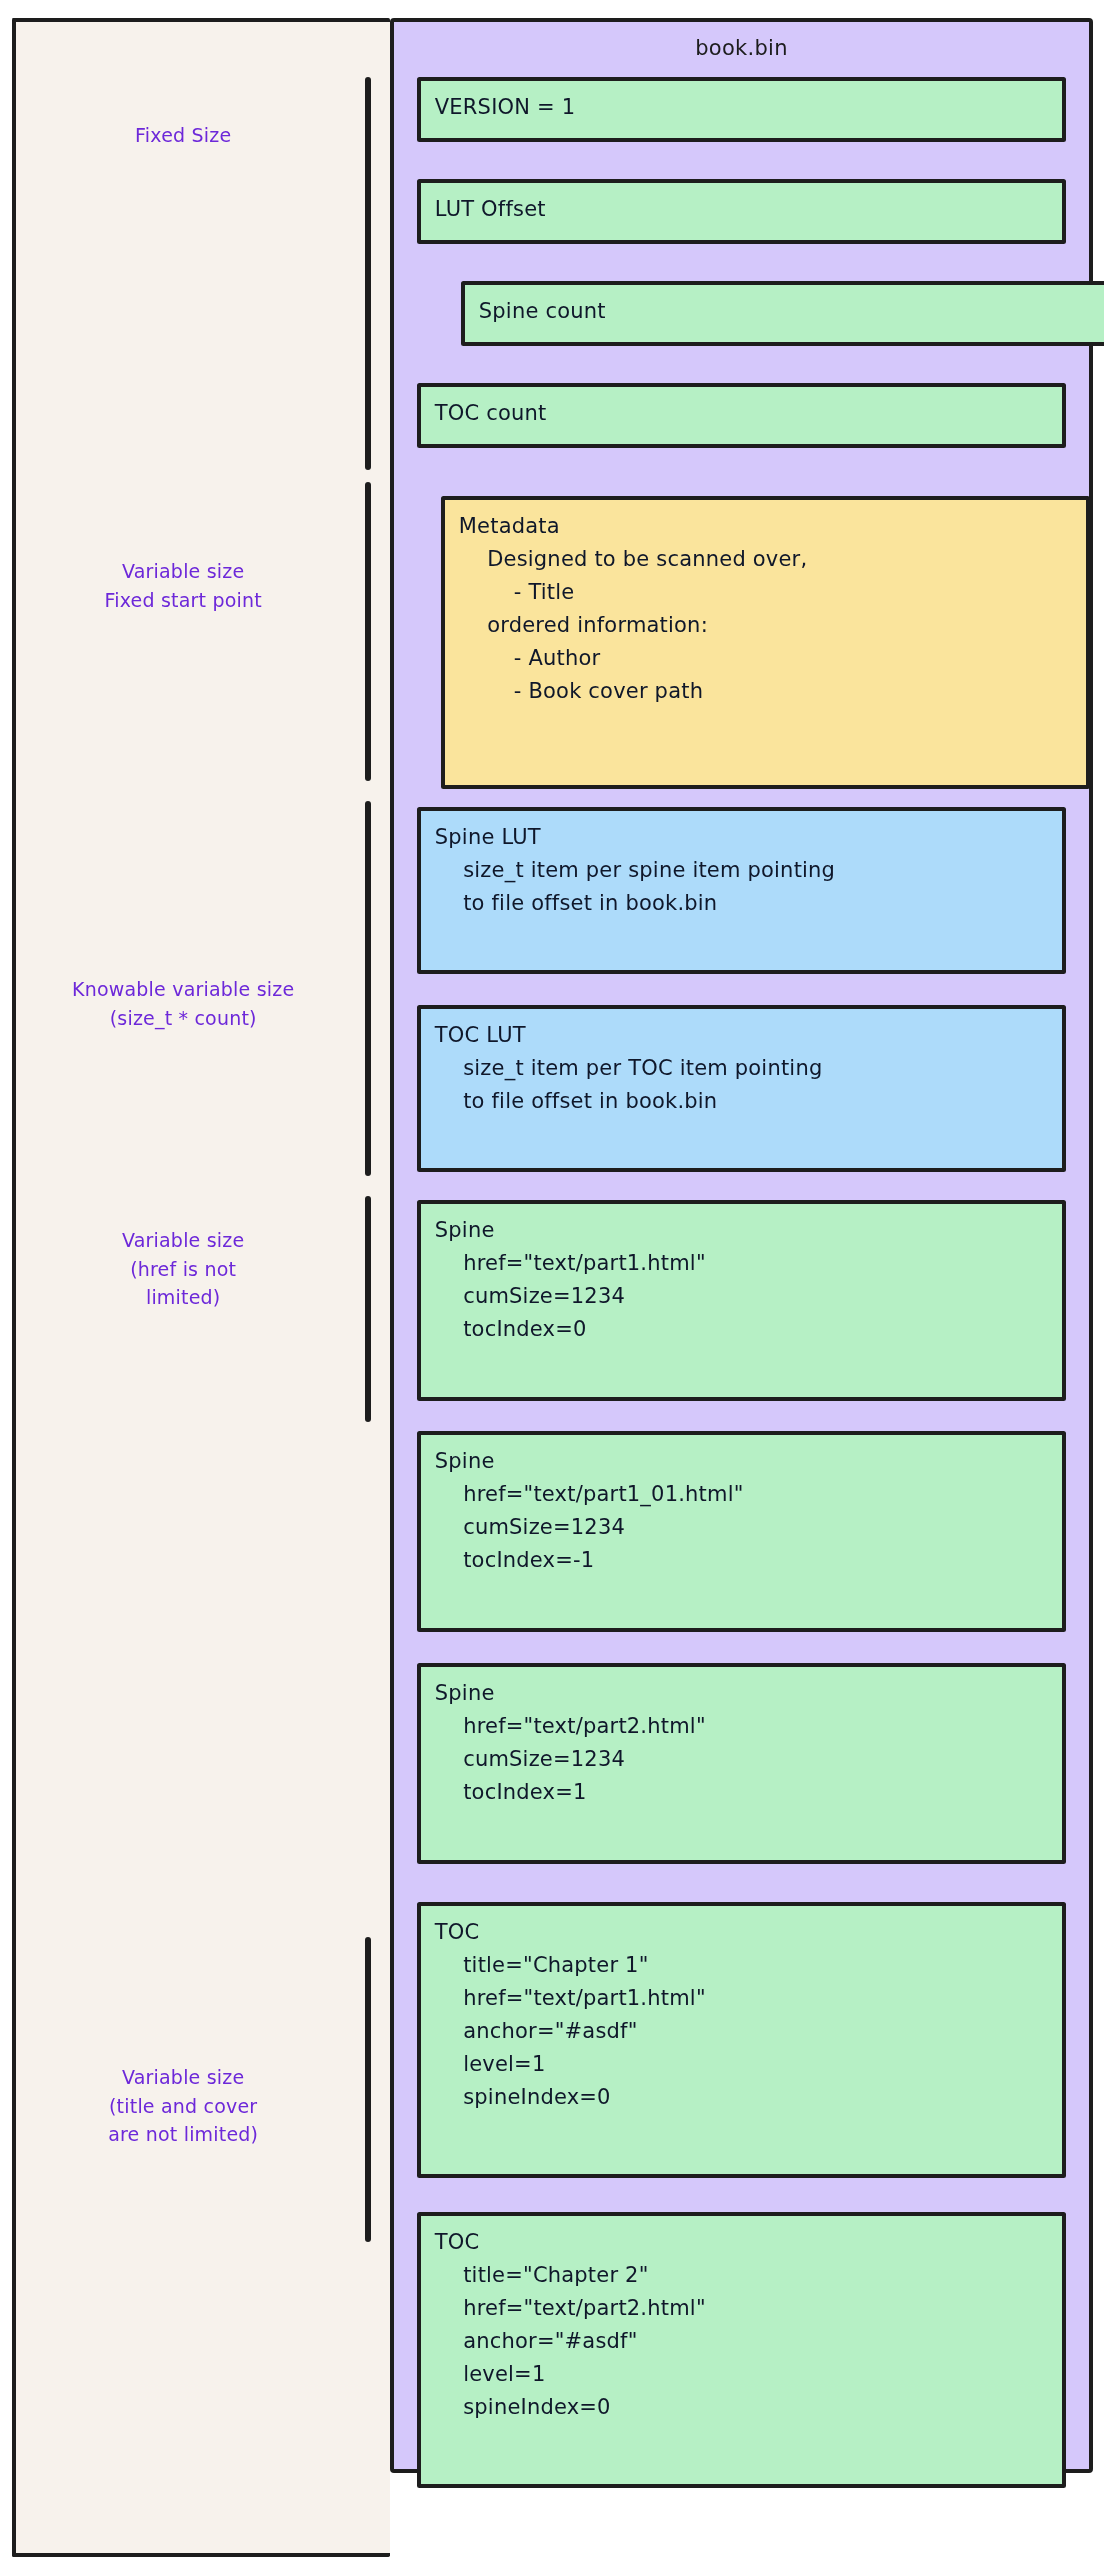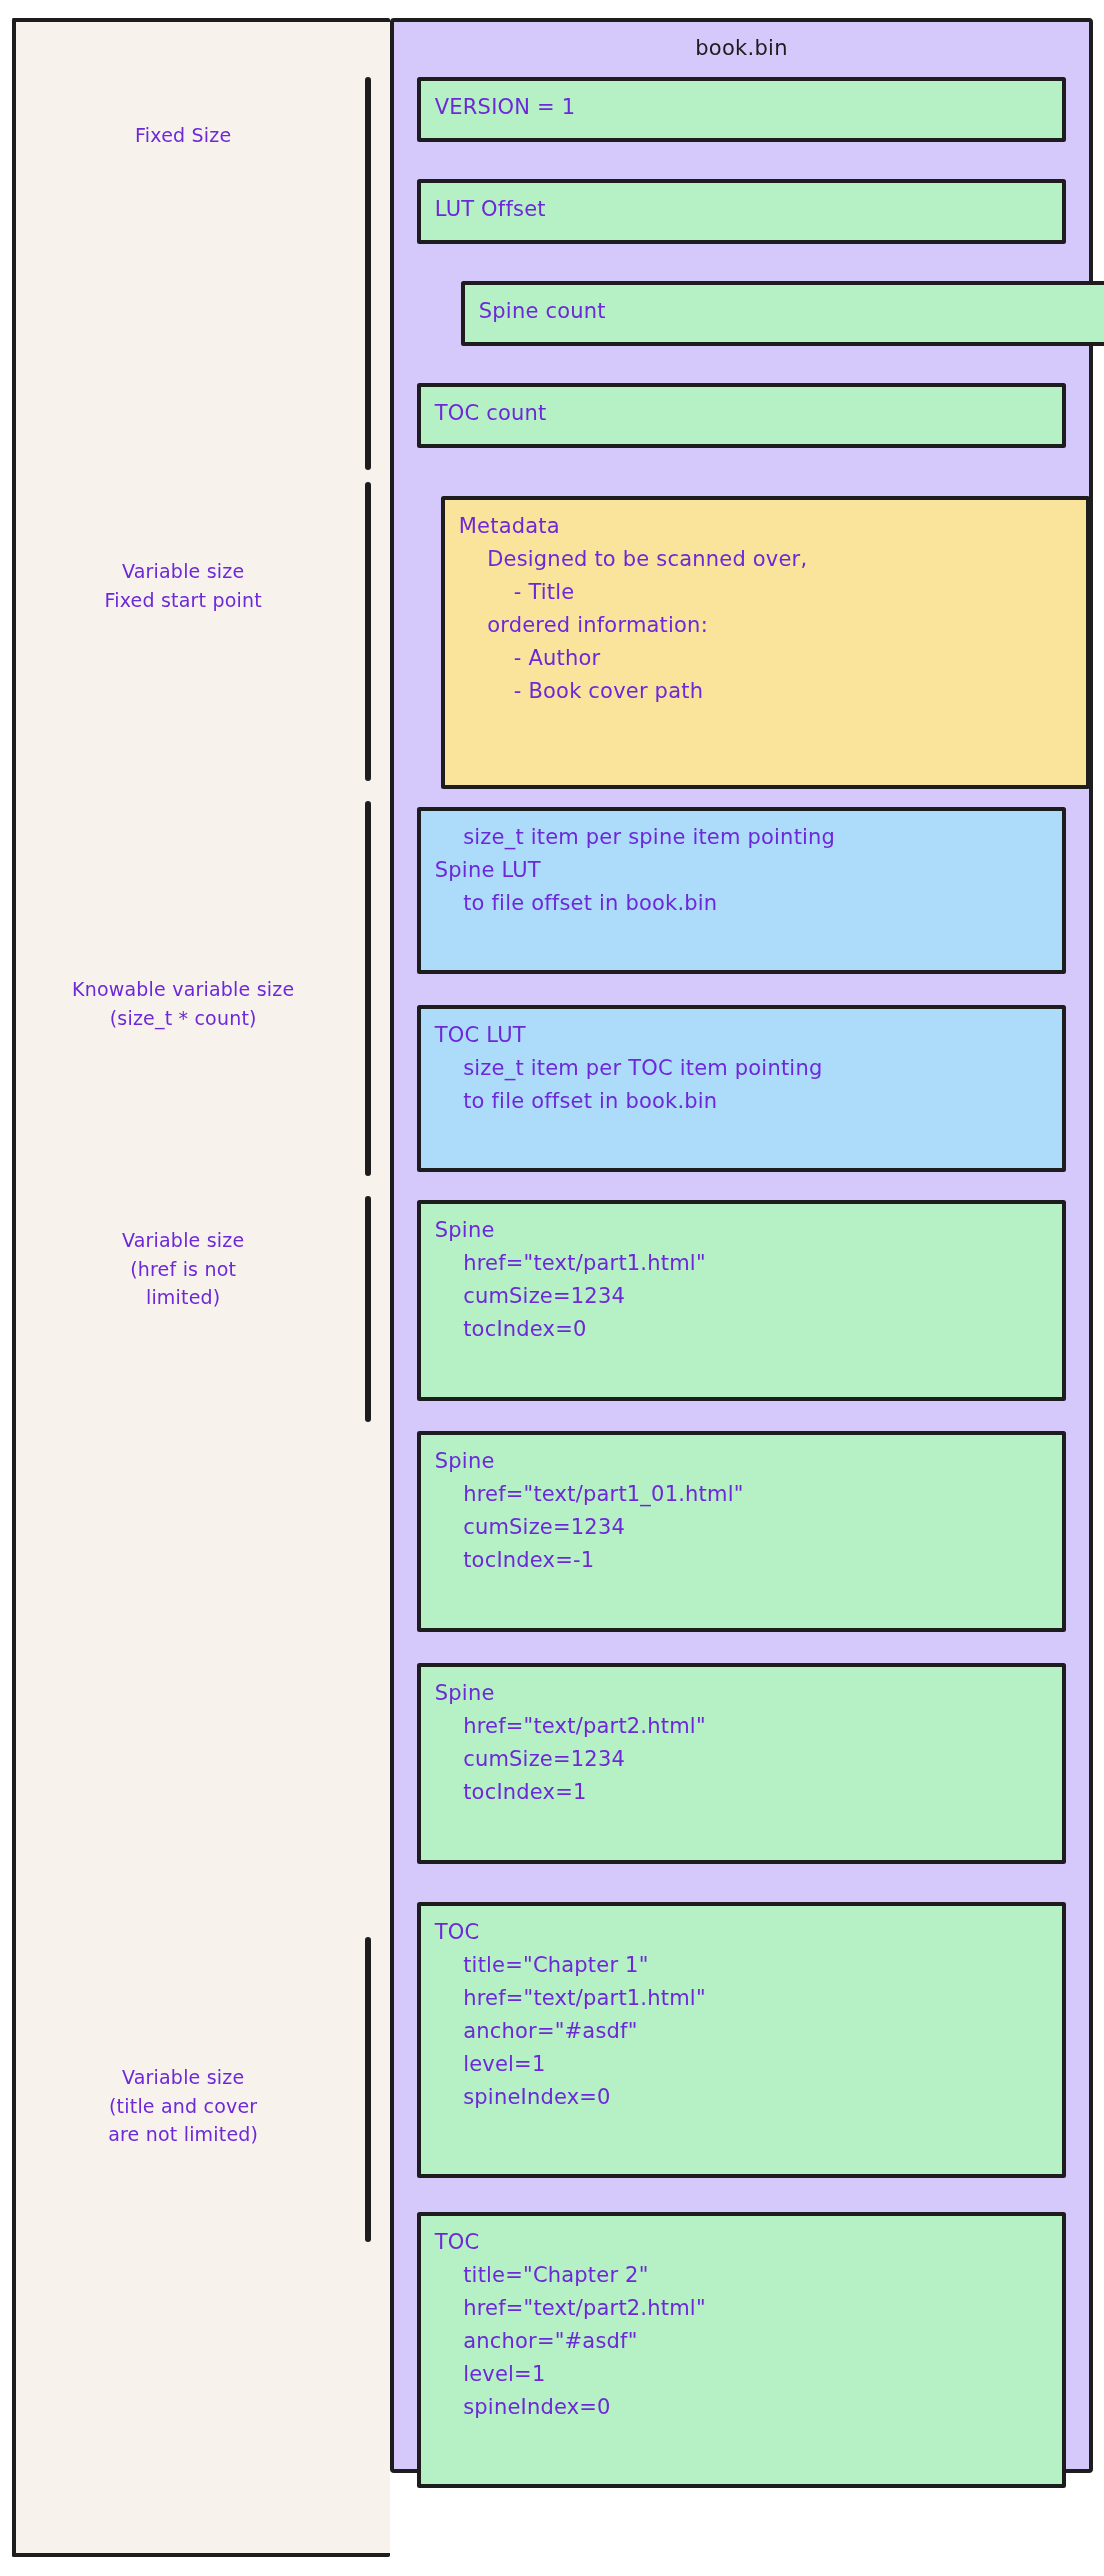--- a/index.html
+++ b/index.html
@@ -76,21 +76,21 @@
   }
 
   
   .box {
     position: absolute;
     left: 23.4px;
     width: 649px;
     border: 4.2px solid #1d1d1d;
     border-radius: 2.5px;
     padding: 10px 13.4px 10px 13.4px;
-    color: #6d28d9;
+    color: #0f172a;
     font-size: 21px;
     line-height: 33px;
     letter-spacing: 0.2px;
     overflow: hidden;
   }
 
   .box.green  { background: #B6F0C5; }
   .box.yellow { background: #FAE49C; }
   .box.blue   { background: #ADDBFA; }
 
@@ -151,22 +151,22 @@
         </div>
         <div class="box yellow" style="top: 474px; height: 293px; margin-left: 24px;">
           <div class="ln">Metadata</div>
           <div class="ln ind1">Designed to be scanned over,</div>
           <div class="ln ind2">- Title</div>
           <div class="ln ind1">ordered information:</div>
           <div class="ln ind2">- Author</div>
           <div class="ln ind2">- Book cover path</div>
         </div>
         <div class="box blue" style="top: 785px; height: 167px;">
+          <div class="ln">Spine LUT</div>
           <div class="ln ind1">size_t item per spine item pointing</div>
-          <div class="ln">Spine LUT</div>
           <div class="ln ind1">to file offset in book.bin</div>
         </div>
         <div class="box blue" style="top: 983px; height: 167px;">
           <div class="ln">TOC LUT</div>
           <div class="ln ind1">size_t item per TOC item pointing</div>
           <div class="ln ind1">to file offset in book.bin</div>
         </div>
         <div class="box green" style="top: 1178px; height: 201px;">
           <div class="ln">Spine</div>
           <div class="ln ind1">href="text/part1.html"</div>

